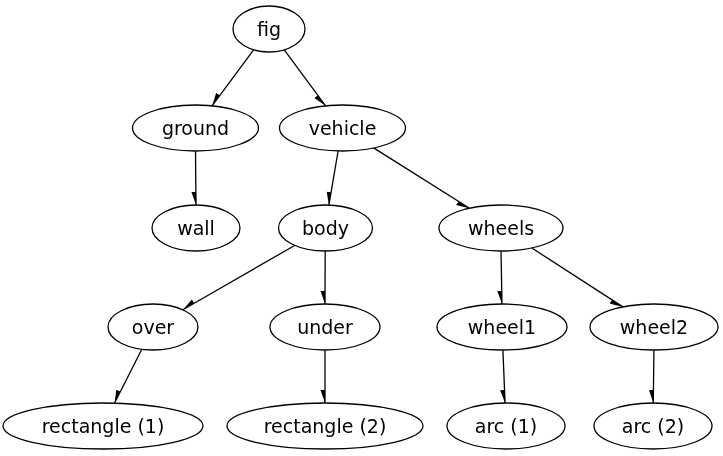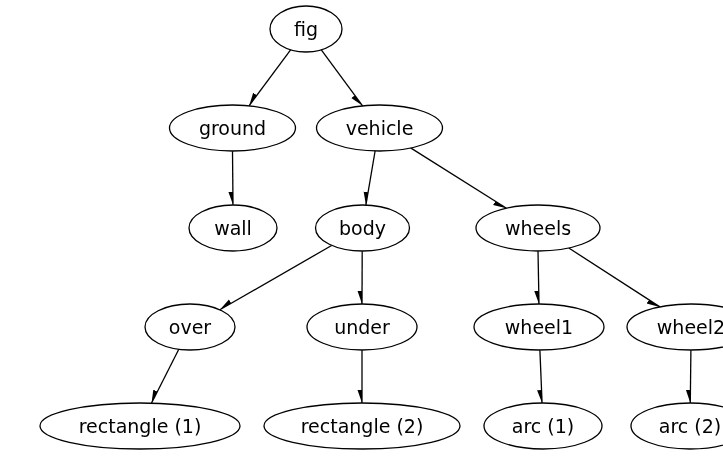--- a/index.html
+++ b/index.html
@@ -6,21 +6,20 @@
     margin: 0;
     padding: 0;
     background: #ffffff;
   }
   .canvas {
     position: relative;
     width: 685px;
     height: 456px;
     background: #ffffff;
     font-family: "DejaVu Sans", "Liberation Sans", sans-serif;
-    padding-left: 37px;
   }
   svg {
     display: block;
   }
   .node ellipse {
     fill: #ffffff;
     stroke: #000000;
     stroke-width: 1.3;
   }
   .node text {

